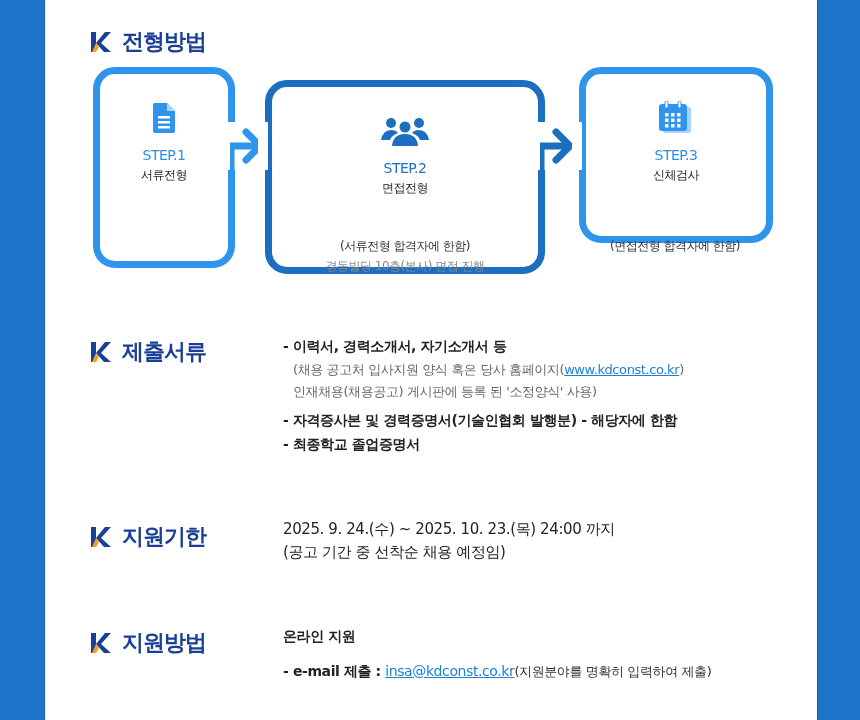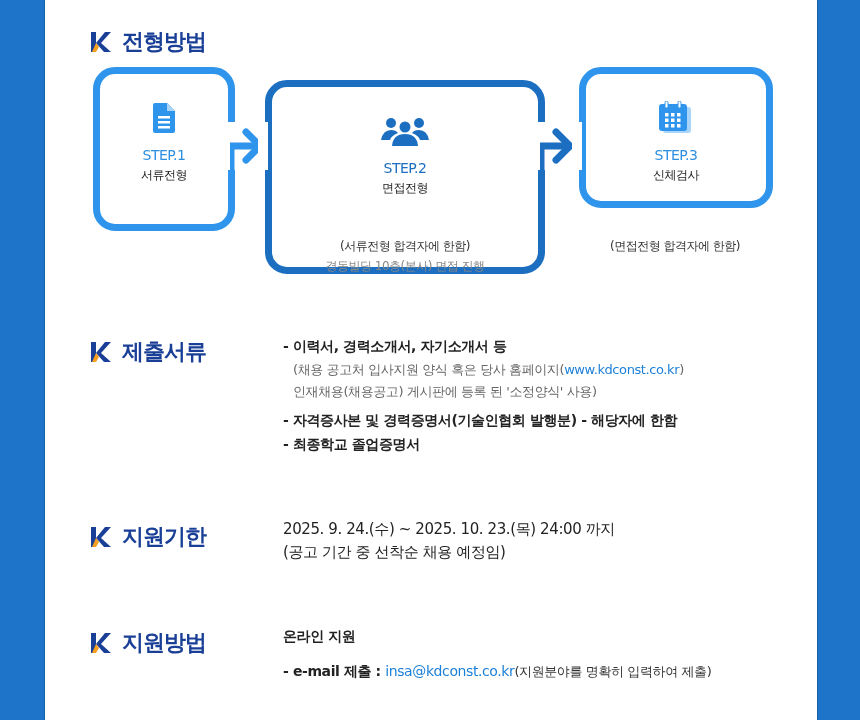--- a/index.html
+++ b/index.html
@@ -38,21 +38,21 @@
   .icon-wrap { height: 38px; display: flex; align-items: center; justify-content: center; }
 
   .arrow { position: absolute; }
   .note { position: absolute; font-size: 12px; text-align: center; letter-spacing: -0.5px; }
   .note .dark { color: #333; }
   .note .grey { color: #888; margin-top: 3px; }
 
   .content { position: absolute; left: 283px; font-size: 14px; color: #222; letter-spacing: -0.4px; }
   .line-bold { font-weight: bold; font-size: 14px; color: #222; }
   .line-sub { font-size: 13px; color: #666; padding-left: 10px; line-height: 22px; }
-  .link { color: #1d80d8; }
+  .link { color: #1d80d8; text-decoration: underline; }
 </style>
 </head>
 <body>
 
 <div class="side-left"></div>
 <div class="side-right"></div>
 
 <div class="panel"></div>
 
 <div class="section-title" style="left:90px; top:27px;">
@@ -60,21 +60,21 @@
     <svg viewBox="0 0 22 22">
         <path d="M1 1h5v20H1z" fill="#1a3f97"></path>
         <path d="M6 12 L15 1 H21 L11 12 Z" fill="#1a3f97"></path>
         <path d="M6 12 L11 12 L21 21 H14 Z" fill="#1a3f97"></path>
         <path d="M2 21 L6 12 L9 16 L6 21 Z" fill="#f5a020"></path>
       </svg>
   </span>
   <span>전형방법</span>
 </div>
 
-<div class="step-box" style="left:93px; top:67px; width:142px; height:164px;">
+<div class="step-box" style="left:93px; top:67px; width:142px; height:201px;">
   <div class="step-inner" style="top:25px;">
     <div class="icon-wrap">
       <svg width="22" height="30" viewBox="0 0 22 30">
         <path d="M0 2 Q0 0 2 0 H14 L22 8 V28 Q22 30 20 30 H2 Q0 30 0 28 Z" fill="#2f95ec"></path>
         <path d="M14 0 V8 H22 Z" fill="#a8d4fa"></path>
         <rect x="5" y="13" width="12" height="2.5" fill="#fff"></rect>
         <rect x="5" y="18" width="12" height="2.5" fill="#fff"></rect>
         <rect x="5" y="23" width="12" height="2.5" fill="#fff"></rect>
       </svg>
     </div>
@@ -104,21 +104,21 @@
     <div class="step-name">면접전형</div>
   </div>
 </div>
 <div class="step-gap" style="left:258px; top:122px; height:48px;"></div>
 <div class="step-gap" style="left:538px; top:122px; height:48px;"></div>
 <svg class="arrow" style="left:540px; top:122px;" width="36" height="52" viewBox="0 0 36 52">
   <path d="M1 52 V24 H26" stroke="#1c6fc0" stroke-width="7" fill="none"></path>
   <path d="M16 10 L30 24 L16 38" stroke="#1c6fc0" stroke-width="7" fill="none" stroke-linecap="round" stroke-linejoin="round"></path>
 </svg>
 
-<div class="step-box" style="left:579px; top:67px; width:194px; height:141px;">
+<div class="step-box" style="left:579px; top:67px; width:194px; height:176px;">
   <div class="step-inner" style="top:25px;">
     <div class="icon-wrap">
       <svg width="34" height="34" viewBox="0 0 34 34">
         <rect x="4" y="6" width="28" height="26" rx="3" fill="#a8d4fa"></rect>
         <rect x="0" y="3" width="28" height="27" rx="3" fill="#2f95ec"></rect>
         <rect x="6" y="0" width="3" height="7" rx="1.5" fill="#fff" stroke="#2f95ec" stroke-width="1"></rect>
         <rect x="19" y="0" width="3" height="7" rx="1.5" fill="#fff" stroke="#2f95ec" stroke-width="1"></rect>
         <g fill="#fff">
           <rect x="6" y="12" width="3.5" height="3.5"></rect>
             <rect x="12" y="12" width="3.5" height="3.5"></rect>

